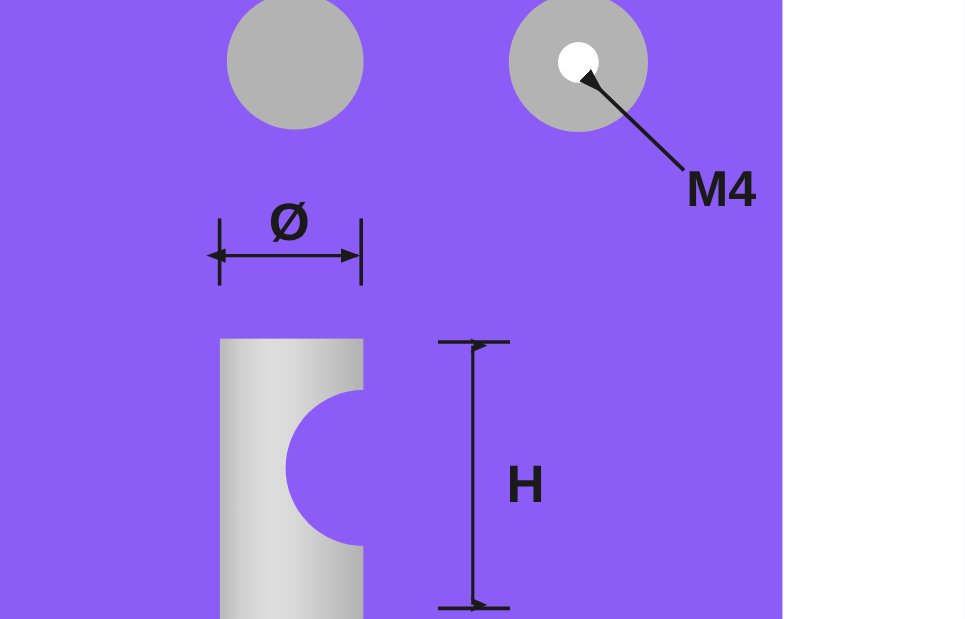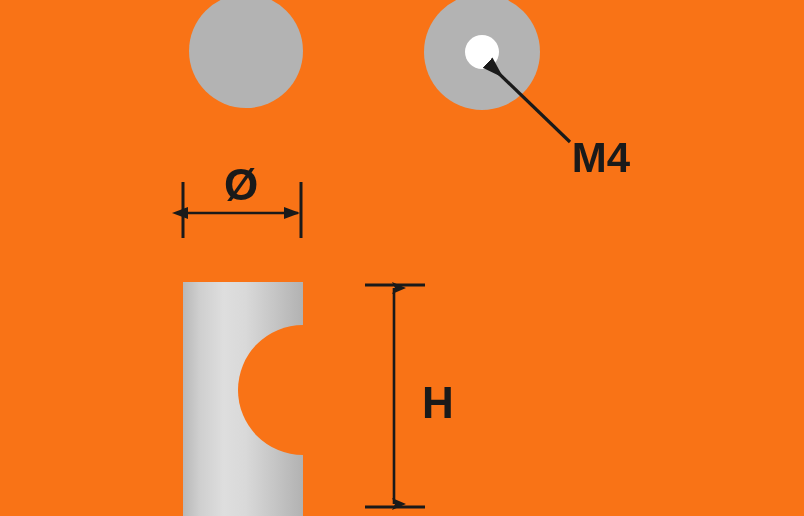--- a/index.html
+++ b/index.html
@@ -5,23 +5,23 @@
   html, body {
     margin: 0;
     padding: 0;
     background: #ffffff;
   }
   body {
     font-family: "Liberation Sans", sans-serif;
   }
   #drawing-root {
     position: relative;
-    width: 804px;
+    width: 652px;
     height: 516px;
-    background: #f97316;
+    background: #8b5cf6;
     overflow: hidden;
   }
   #drawing-svg {
     display: block;
     width: 804px;
     height: 516px;
   }
   .dim-label {
     font-family: "Liberation Sans", sans-serif;
     font-weight: 700;

